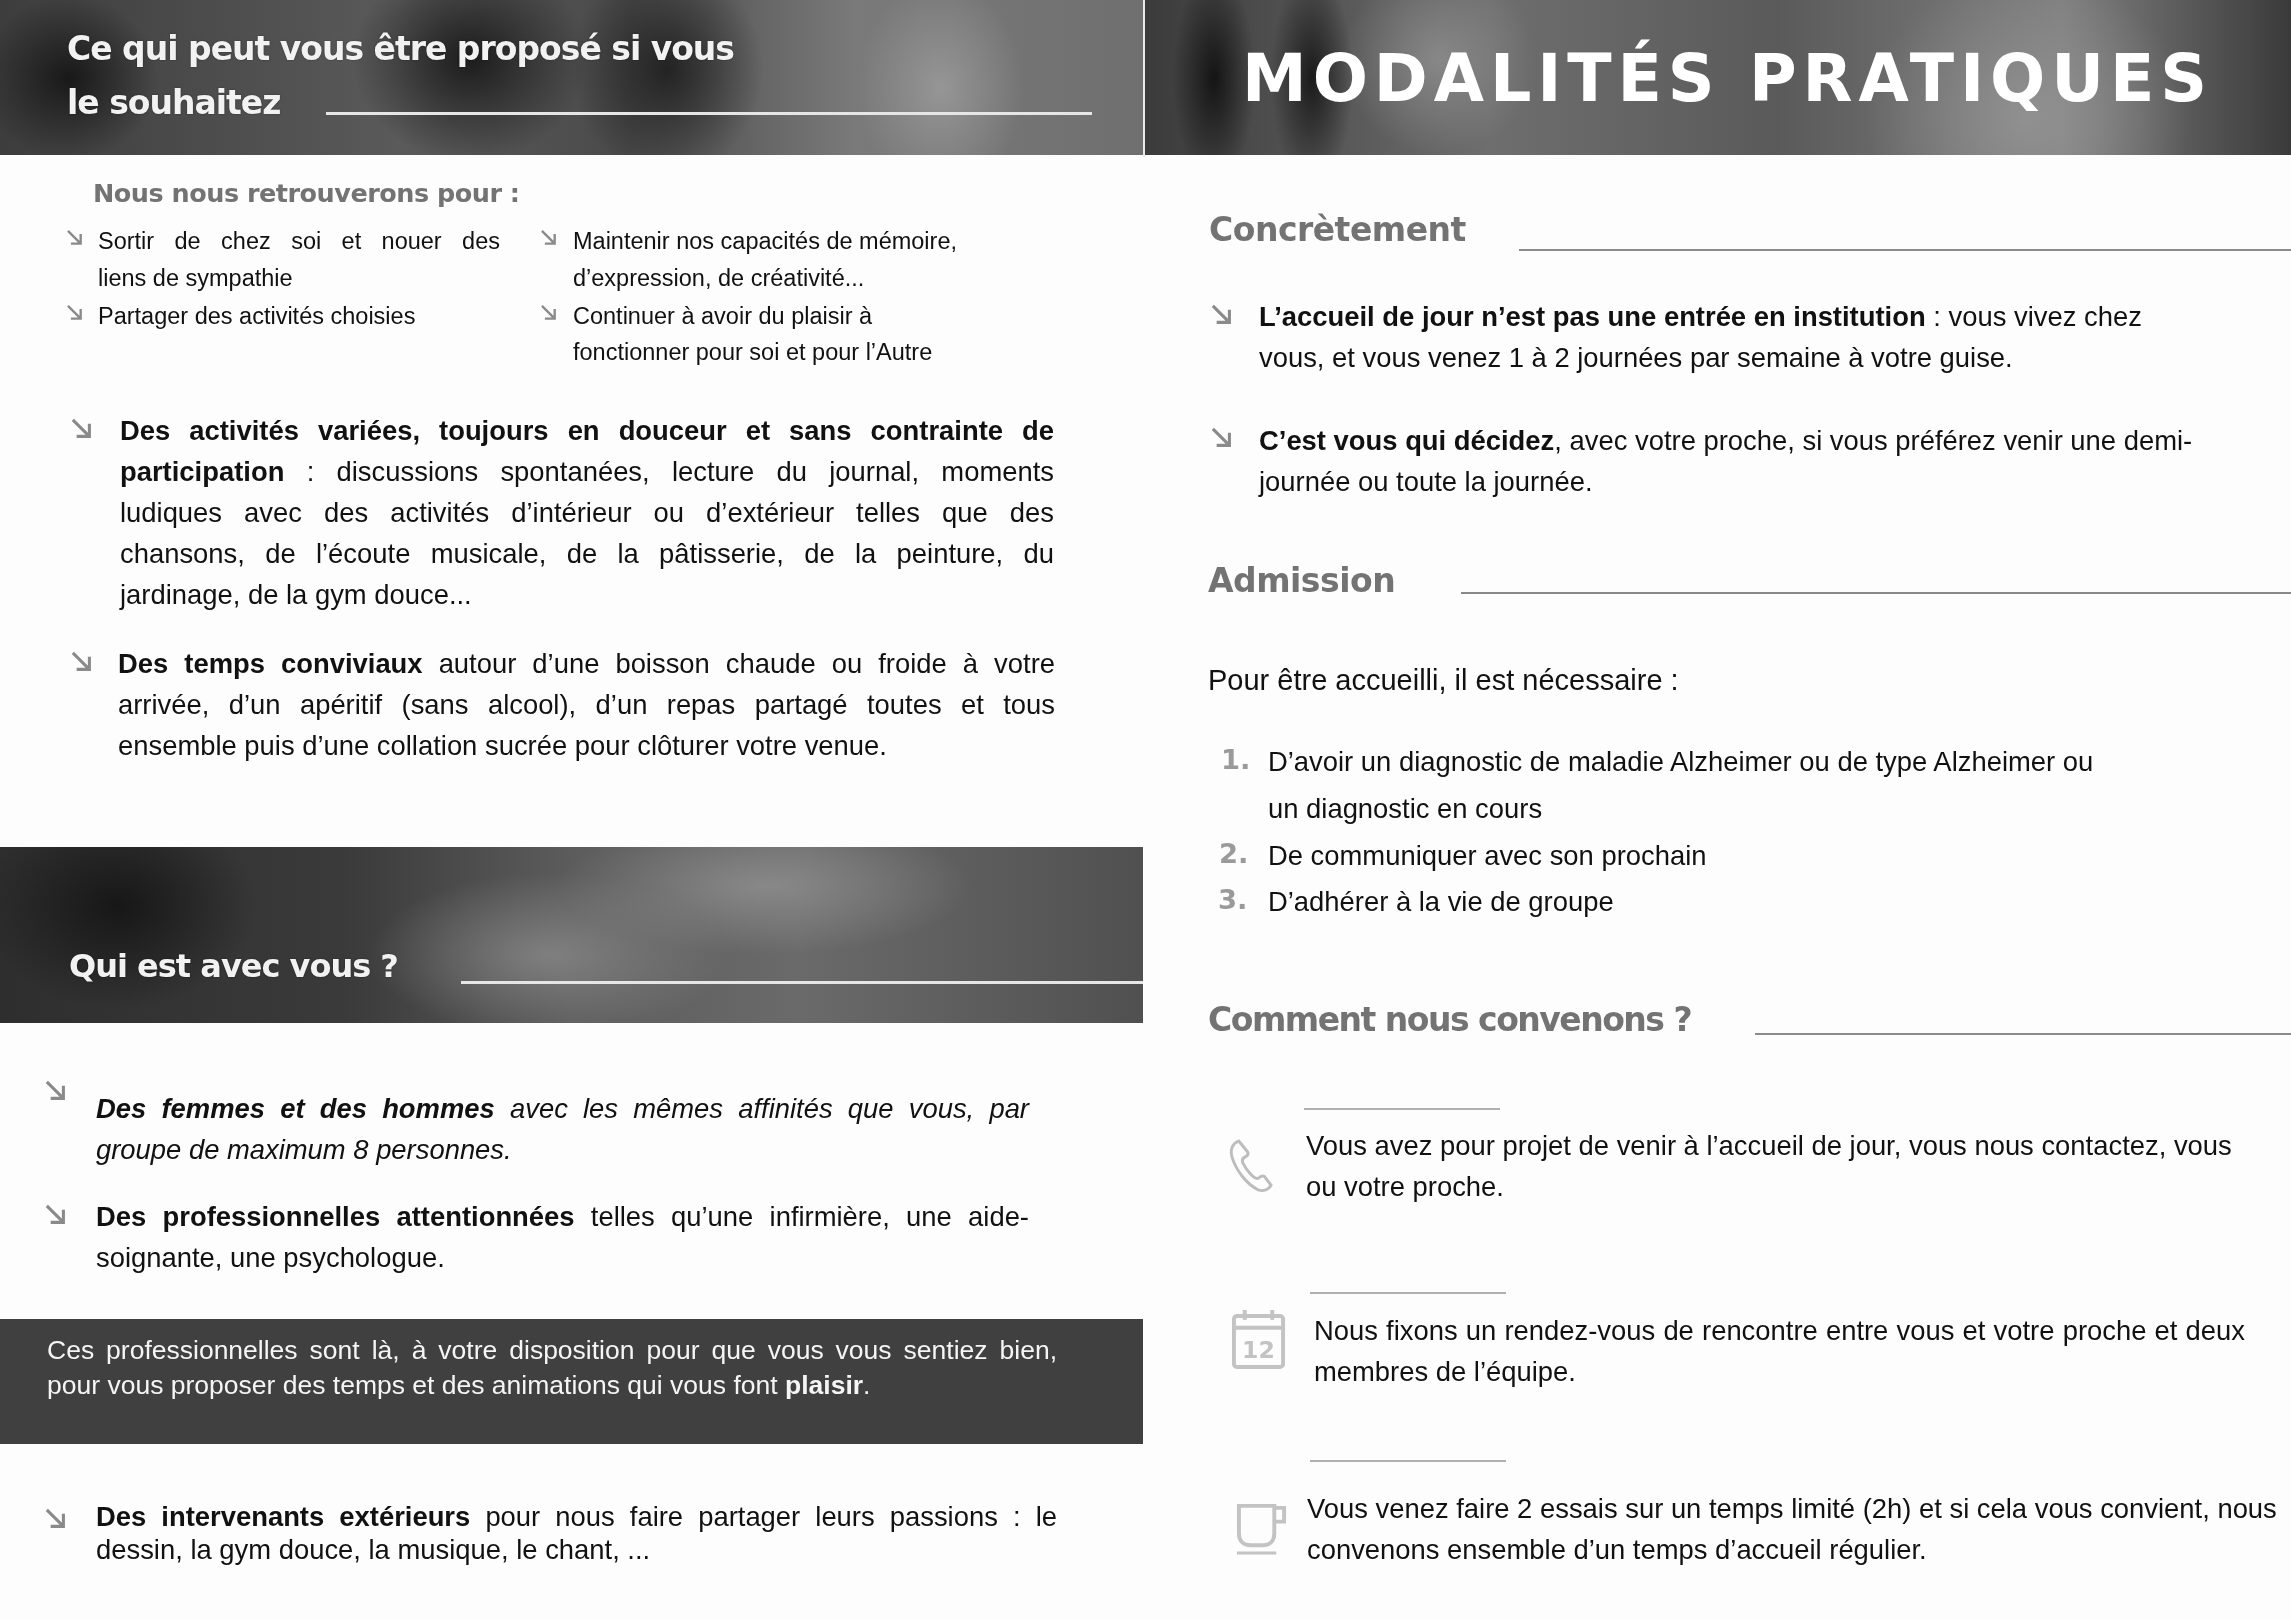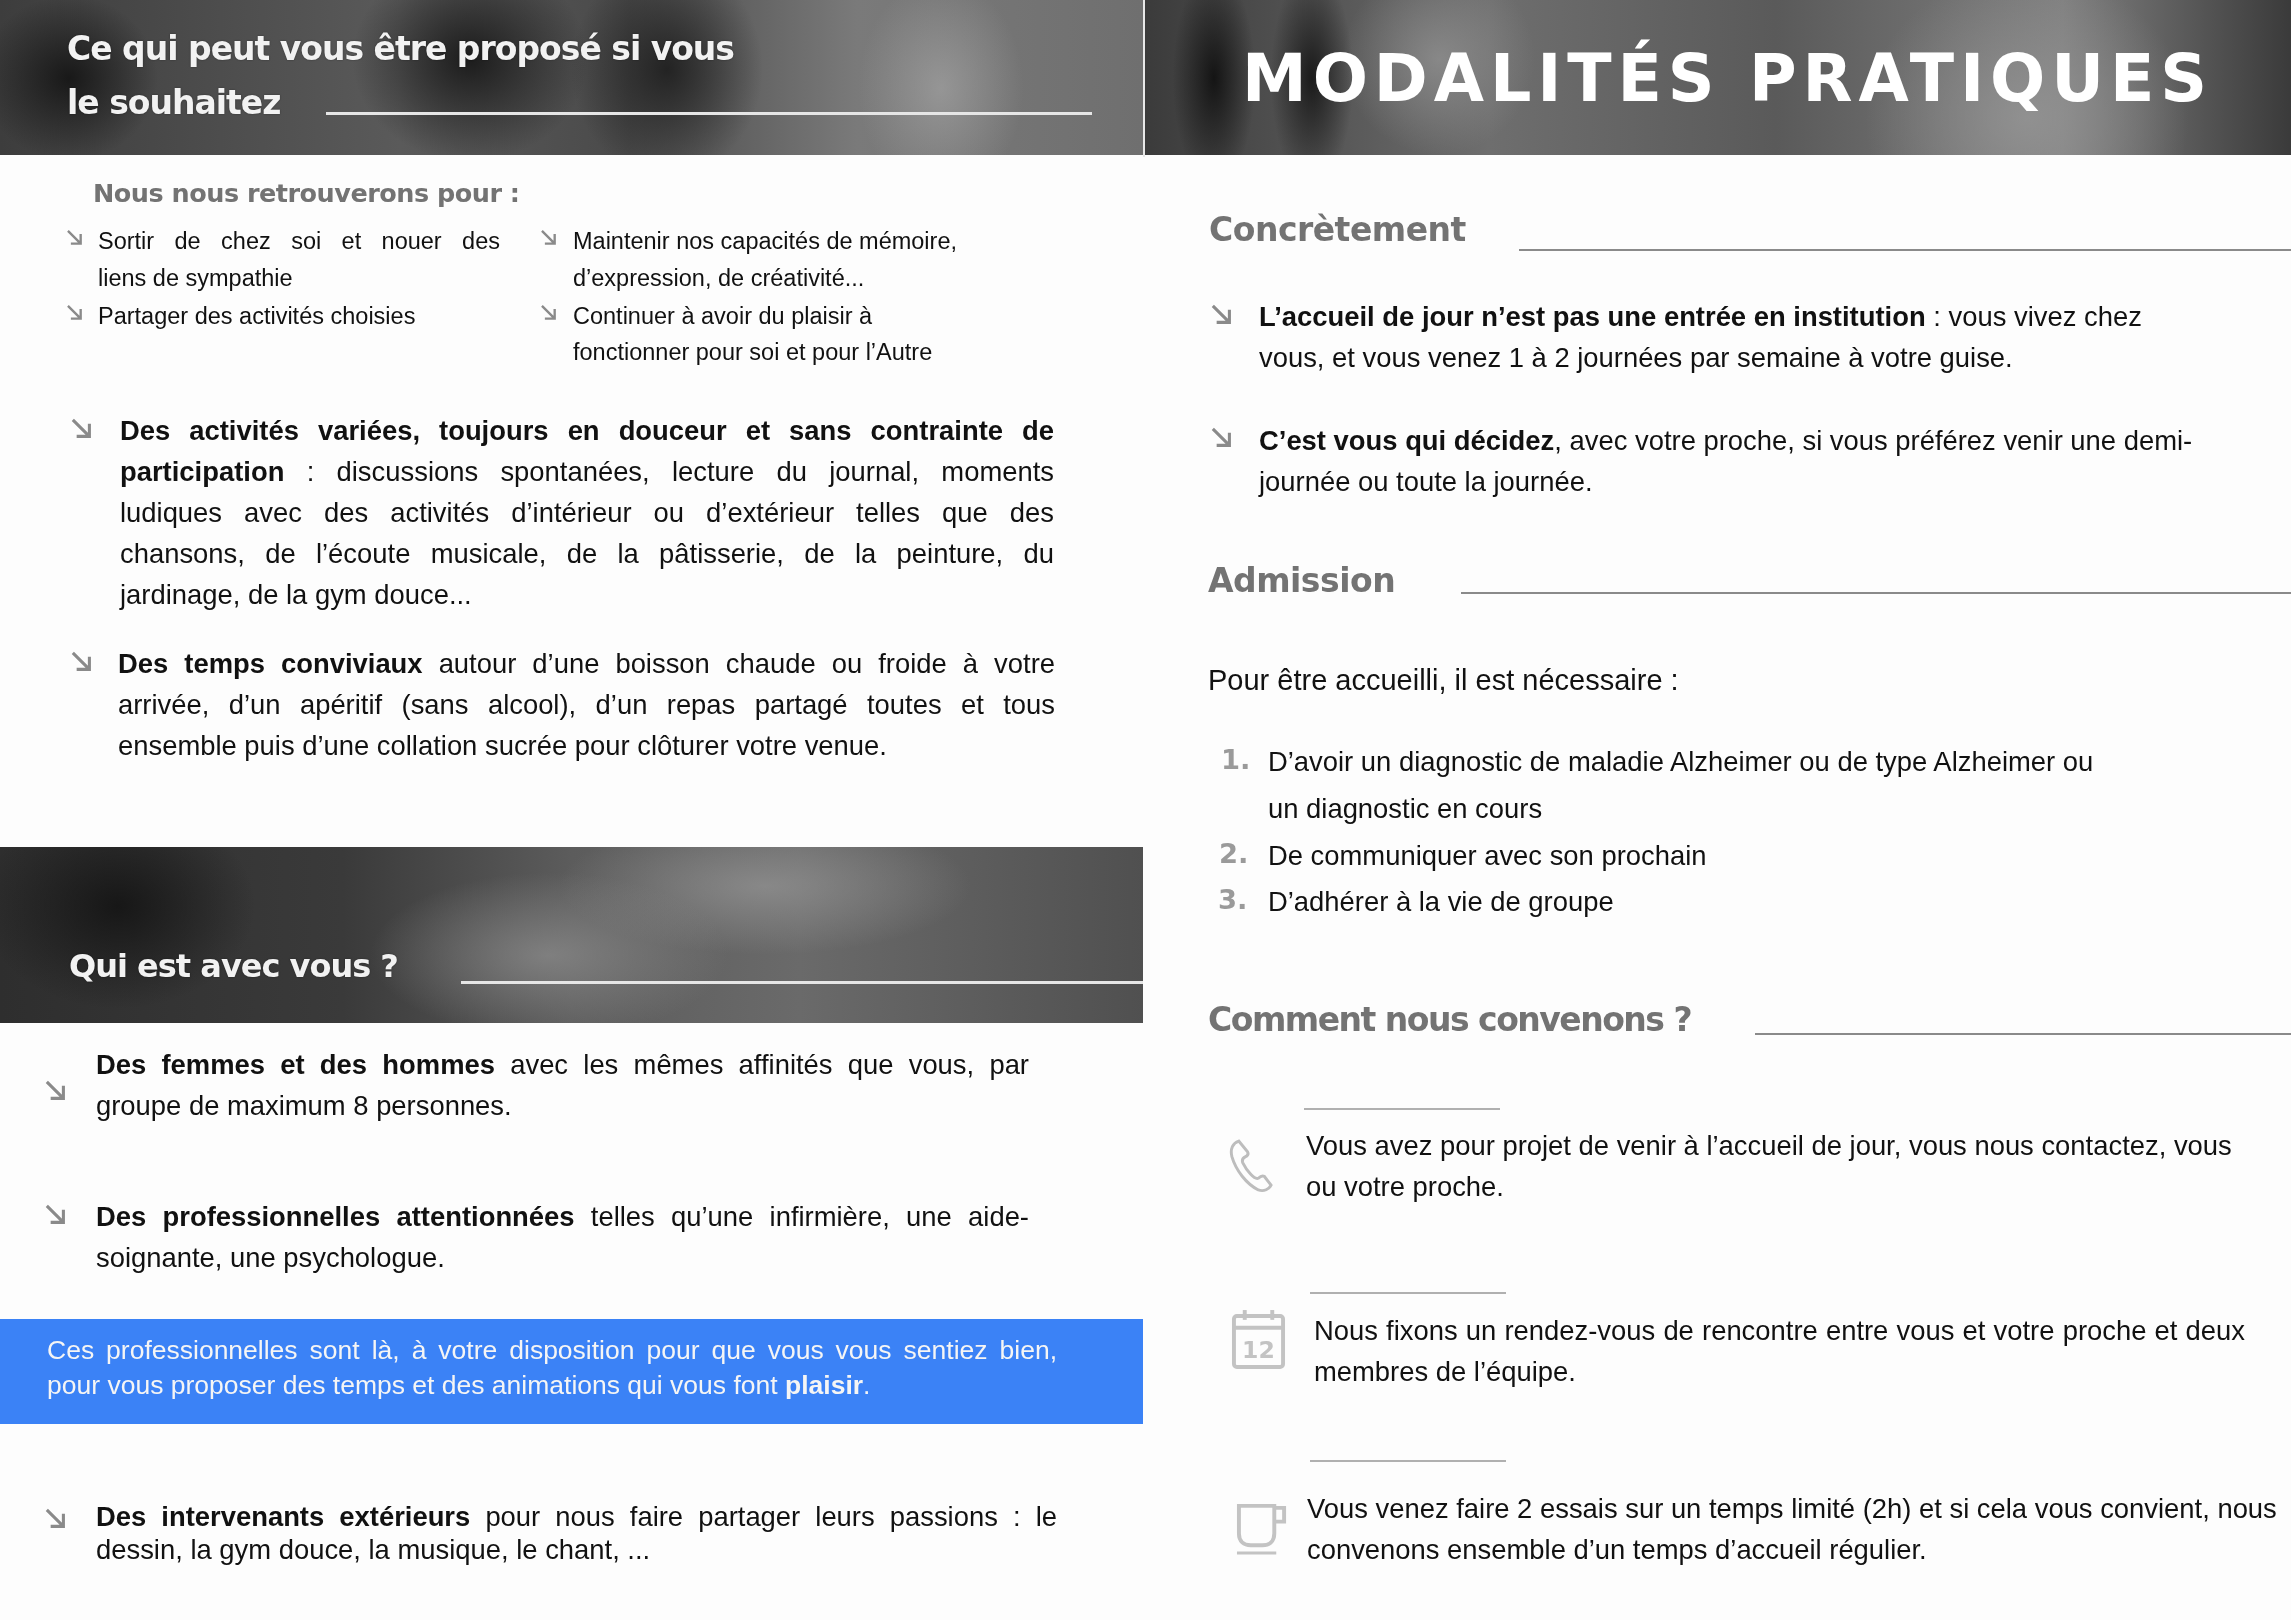--- a/index.html
+++ b/index.html
@@ -51,21 +51,21 @@
 
   .sub-heading { position: absolute; color: #737373; font-weight: 700; font-family: "DejaVu Sans", sans-serif; letter-spacing: -0.5px; }
 
   .arrow { position: absolute; width: 25.5px; height: 25.5px; }
   .arrow svg { width: 100%; height: 100%; display: block; }
 
   .para { position: absolute; font-size: 27.4px; line-height: 41px; text-align: justify; }
   .para b { font-weight: 700; }
   .small-para { position: absolute; font-size: 23.5px; line-height: 36px; }
 
-  .gray-box { position: absolute; left: 0; top: 1319px; width: 1143px; height: 105px; background: #3b82f6; }
+  .gray-box { position: absolute; left: 0; top: 1319px; width: 1143px; height: 125px; background: #404040; }
   .gray-box-text { position: absolute; left: 47px; top: 13.7px; width: 1010px; color: #f5f5f5; font-size: 26.5px; line-height: 35px; text-align: justify; }
   .gray-box-text b { font-weight: 700; }
 
   .main-title {
     position: absolute; left: 0; width: 1147px; top: 41px; text-align: center;
     color: #ffffff; font-family: "DejaVu Sans", sans-serif; font-weight: 700;
     font-size: 65px; letter-spacing: 5.9px; padding-left: 18px; box-sizing: border-box;
   }
   .section-line { position: absolute; height: 2px; background: #8a8a8a; }
 
@@ -141,21 +141,21 @@
   <div class="photo-band band-left-mid">
     <div class="band-title" style="left:69px; top:100px; font-size:32px;">Qui est avec vous ?</div>
     <div class="band-line" style="left:461px; top:134px; width:682px;"></div>
   </div>
 
   <div class="arrow" style="left:43px; top:1078px;">
     <svg viewBox="0 0 20 20">
         <path d="M3 3 L16 16 M6 16 H16 V6" stroke="#8a8a8a" stroke-width="2.4" fill="none"></path>
       </svg>
   </div>
-  <div class="para" style="left:96px; top:1044px; width:933px;">
+  <div class="para" style="left:96px; top:1088px; width:933px;font-style:italic;">
     <b>Des femmes et des hommes</b><span> avec les mêmes affinités que vous, par groupe de maximum 8 personnes.</span>
   </div>
 
   <div class="arrow" style="left:43px; top:1202px;">
     <svg viewBox="0 0 20 20">
         <path d="M3 3 L16 16 M6 16 H16 V6" stroke="#8a8a8a" stroke-width="2.4" fill="none"></path>
       </svg>
   </div>
   <div class="para" style="left:96px; top:1196px; width:933px;">
     <b>Des professionnelles attentionnées</b><span> telles qu’une infirmière, une aide-soignante, une psychologue.</span>

